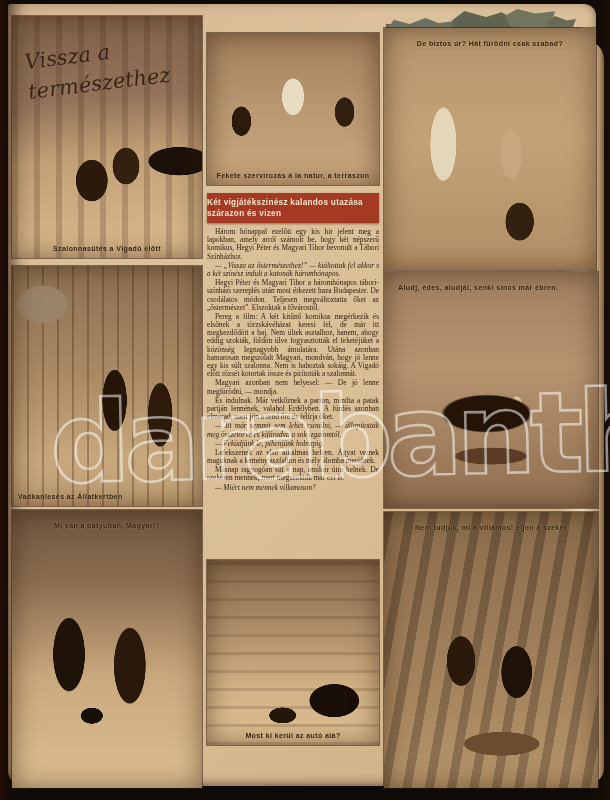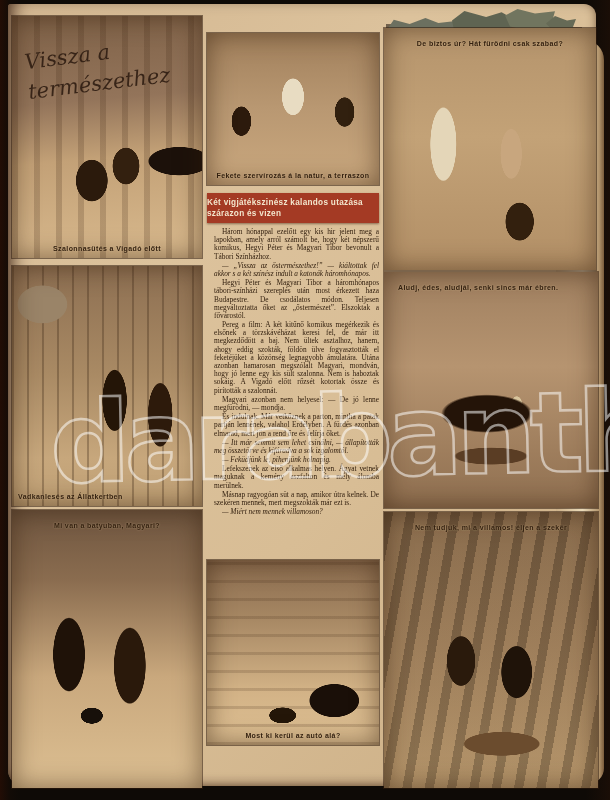--- a/index.html
+++ b/index.html
@@ -80,21 +80,21 @@
       font-style:italic;font-size:21px;line-height:1.45;color:#2f1d12;transform:rotate(-7deg);
       z-index:5;opacity:.9;}
   
   .title-box{position:absolute;left:207px;top:193px;width:172px;height:30px;background:var(--title-box,#a43a24);
       display:flex;flex-direction:column;align-items:flex-start;justify-content:center;
       box-shadow:0 1px 2px rgba(60,25,10,.5);}
   .title-box span{font-family:"Liberation Sans",sans-serif;font-weight:bold;font-size:8.2px;
       letter-spacing:.3px;color:#f3e6cd;line-height:1.35;white-space:nowrap;}
   .article{position:absolute;left:207px;top:228px;width:172px;height:330px;overflow:hidden;
       font-size:7.35px;line-height:1.115;color:#33200f;text-align:justify;}
-  .article p{margin:0 0 1px 7px;text-indent:8px;}
+  .article p{margin:0 0 1px 0;text-indent:8px;}
   .article p.dialog{font-style:italic;}
   
   .watermark{position:absolute;left:50px;top:372px;z-index:40;pointer-events:none;
       font-family:"DejaVu Sans",sans-serif;font-weight:bold;font-size:112px;letter-spacing:-6px;
       color:transparent;-webkit-text-stroke:2.5px rgba(255,255,255,.62);
       transform:rotate(-1.2deg);opacity:.85;}
 </style>
 </head>
 <body>
 

